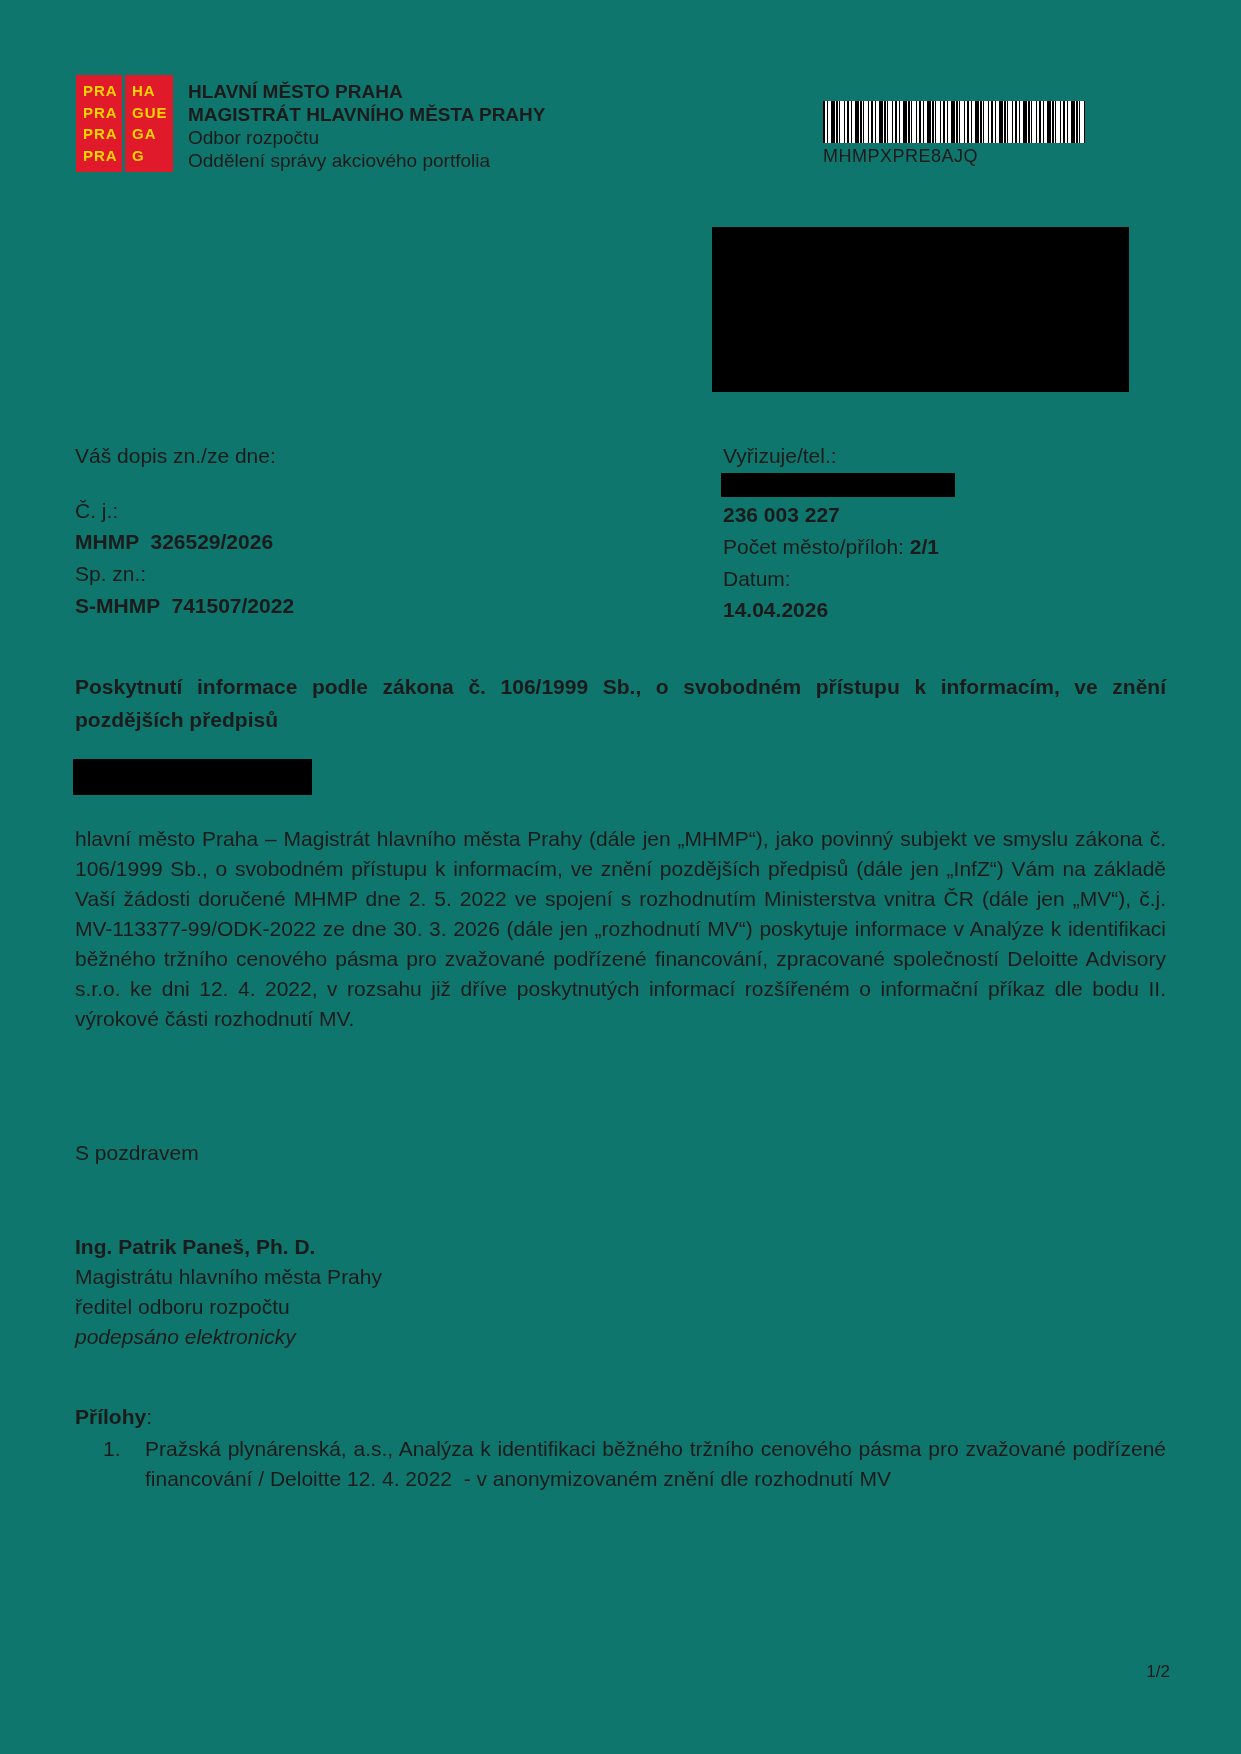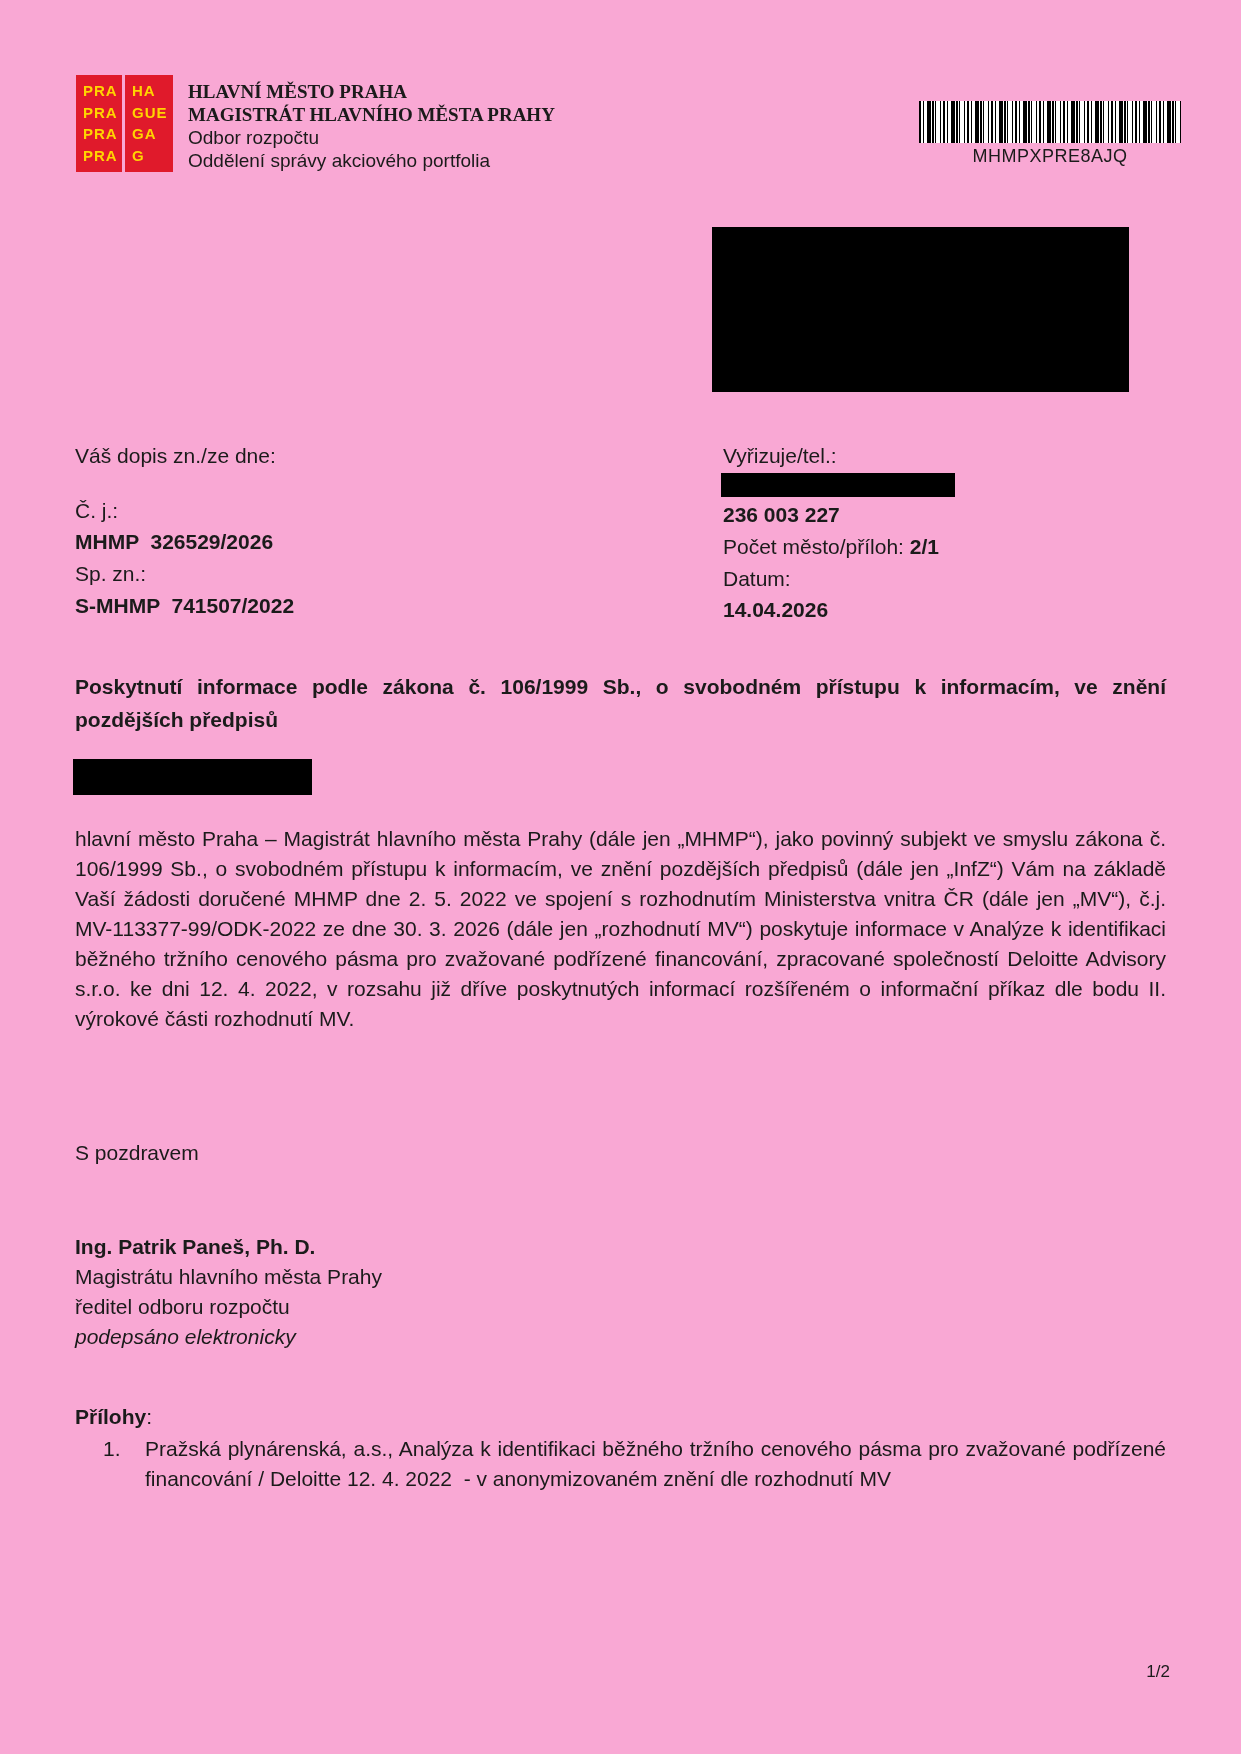--- a/index.html
+++ b/index.html
@@ -1,20 +1,20 @@
 <!DOCTYPE html>
 <html style="--logo-red: #E01A2B; --logo-yellow: #FFD500;"><head>
 <meta charset="utf-8">
 <style>
   html, body { margin: 0; padding: 0; background: #ffffff; }
   .page {
     position: relative;
     width: 1241px;
     height: 1754px;
-    background: #f9a8d4;
+    background: #0f766e;
     font-family: "Liberation Sans", "DejaVu Sans", sans-serif;
     color: #1b1b1b;
     overflow: hidden;
   }
   .abs { position: absolute; }
 
   
   .logo { left: 76px; top: 75px; display: flex; gap: 3px; }
   .logo-col {
     background: var(--logo-red, #E01A2B);
@@ -30,24 +30,24 @@
   .logo-row {
     color: var(--logo-yellow, #FFD500);
     font-weight: bold;
     font-size: 15px;
     line-height: 20px;
     letter-spacing: 1px;
   }
 
   
   .org-block { left: 188px; top: 80px; font-size: 19px; line-height: 23px; }
-  .org-bold { font-weight: bold; font-family: Liberation Serif, serif; }
+  .org-bold { font-weight: bold; }
 
   
-  .barcode-wrap { left: 919px; top: 101px; width: 262px; text-align: center; }
+  .barcode-wrap { left: 823px; top: 101px; width: 262px; text-align: left; }
   .barcode-bars {
     height: 42px;
     background-image:
       repeating-linear-gradient(90deg,
         #000 0 2px, transparent 2px 4px,
         #000 4px 5px, transparent 5px 8px,
         #000 8px 12px, transparent 12px 13px,
         #000 13px 15px, transparent 15px 16px,
         #000 16px 17px, transparent 17px 21px,
         #000 21px 22px, transparent 22px 24px);

